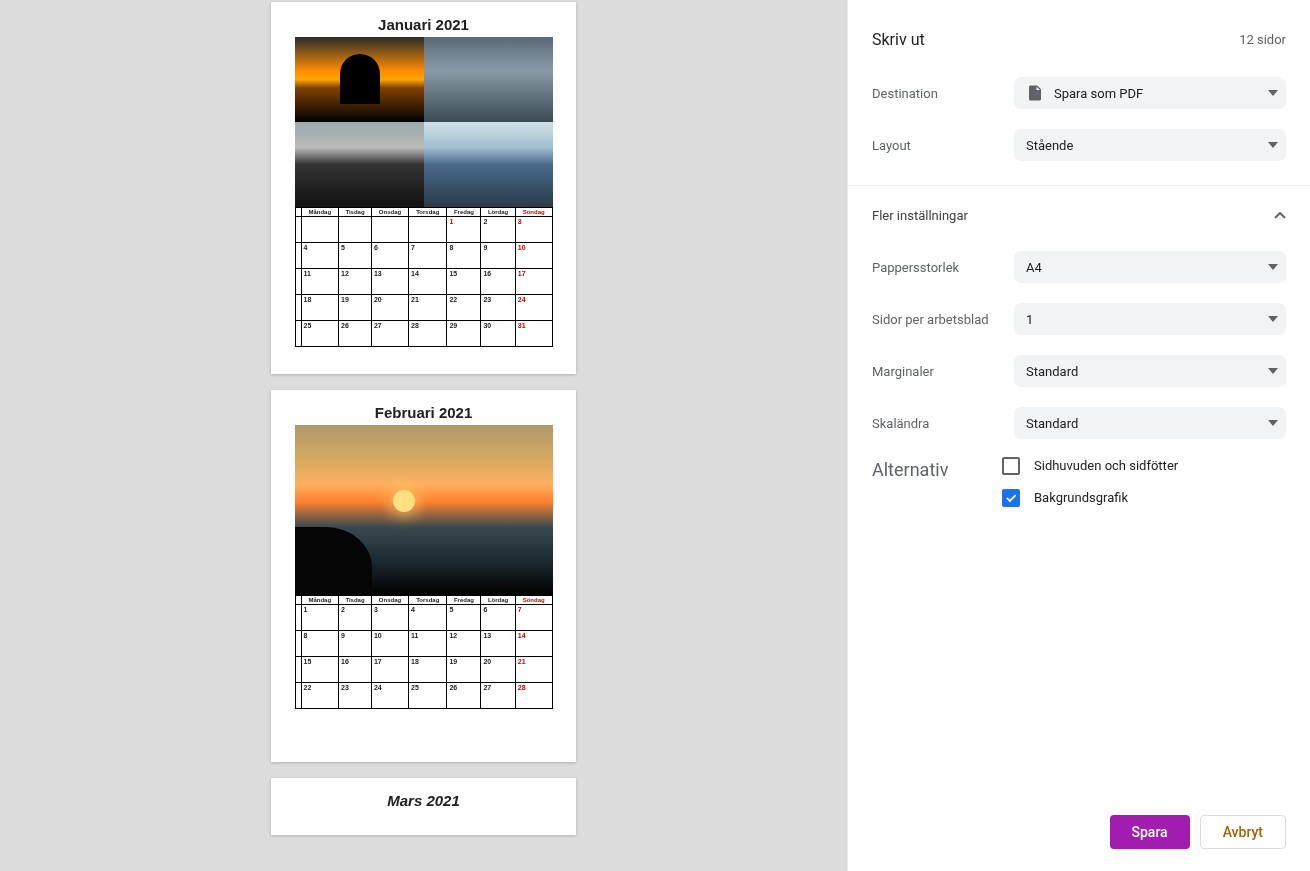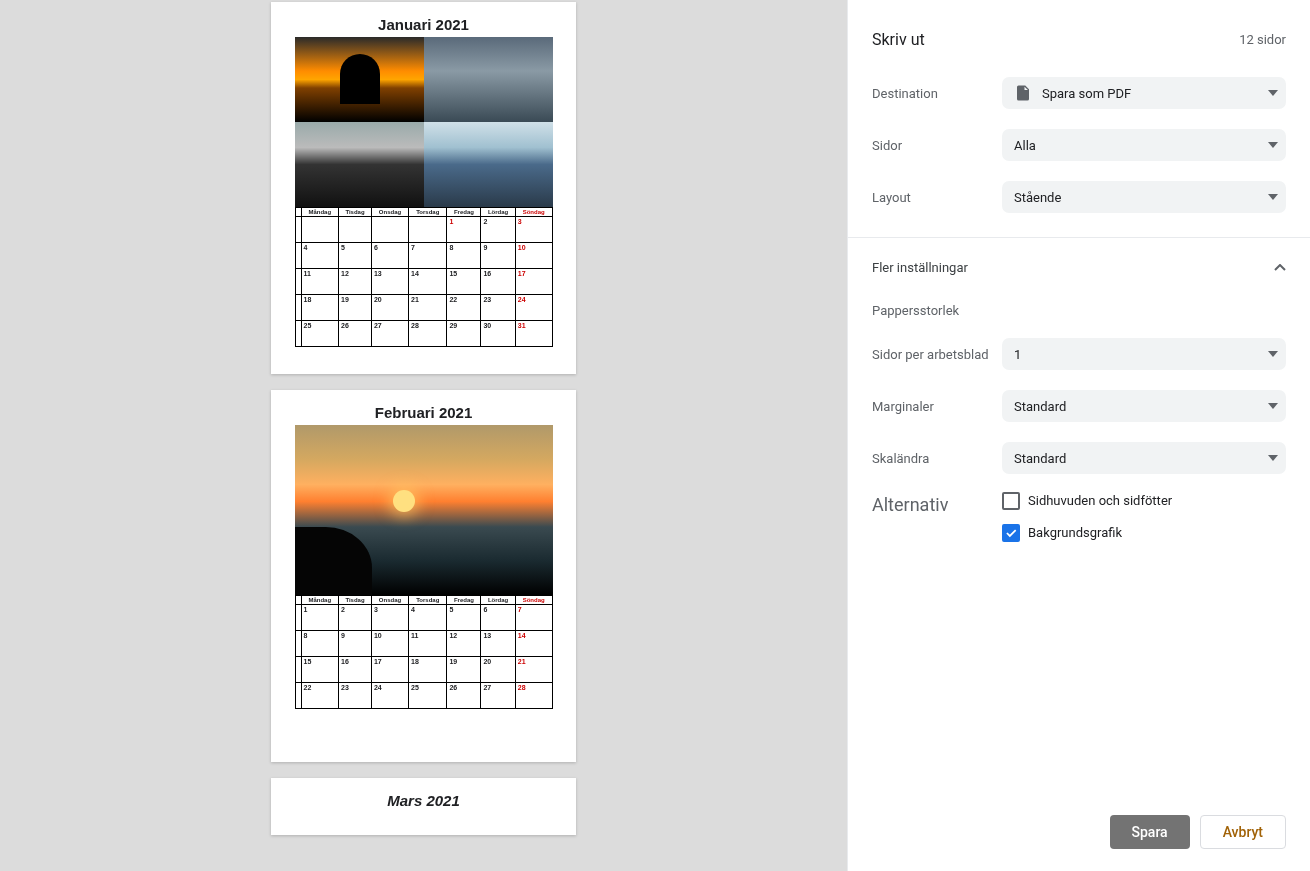--- a/index.html
+++ b/index.html
@@ -59,41 +59,41 @@
   width: 463px;
   background: #fff;
   display: flex;
   flex-direction: column;
   border-left: 1px solid #e8eaed;
 }
 .side-header { display: flex; justify-content: space-between; align-items: center; padding: 30px 24px 18px; }
 .side-header h1 { font-size: 16px; font-weight: 400; color: #202124; }
 .side-header .count { font-size: 13px; color: #5f6368; }
 .side-body { flex: 1; overflow-y: auto; padding: 0 24px 12px; }
-.field-row { display: flex; align-items: center; padding: 10px 0; }
+.field-row { display: flex; align-items: center; padding: 10px 0; gap: 12px; }
 .field-row .label { flex: 0 0 130px; font-size: 13px; color: #5f6368; }
 .select { flex: 1; background: #f1f3f4; border-radius: 7px; height: 32px; display: flex; align-items: center; padding: 0 8px 0 12px; cursor: pointer; position: relative; }
 .select .sel-icon { margin-right: 10px; color: #5f6368; display: flex; }
 .select .sel-text { flex: 1; font-size: 13px; color: #202124; }
 .select .sel-arrow { color: #5f6368; }
 .sect-div { border-top: 1px solid #e8eaed; margin: 14px -24px 0; }
 .more-header { display: flex; justify-content: space-between; align-items: center; padding: 22px 0 18px; cursor: pointer; gap: 17px; }
 .more-header .mh-text { font-size: 13px; color: #3c4043; }
 .opt-row { display: flex; align-items: flex-start; padding: 8px 0; }
 .opt-row .label { flex: 0 0 130px; font-size: 18px; color: #5f6368; padding-top: 2px; }
 .chk-col { flex: 1; display: flex; flex-direction: column; gap: 14px; }
-.chk { display: flex; align-items: flex-start; gap: 8px; cursor: pointer; }
+.chk { display: flex; align-items: flex-start; gap: 14px; cursor: pointer; }
 .chk-box { width: 18px; height: 18px; border: 2px solid #5f6368; border-radius: 2px; flex-shrink: 0; display: flex; align-items: center; justify-content: center; }
 .chk-box.checked { background: #1a73e8; border-color: #1a73e8; }
 .chk-box.checked svg { display: block; }
 .chk-box svg { display: none; }
 .chk-label { font-size: 13px; color: #202124; line-height: 1.35; }
 .footer { display: flex; justify-content: flex-end; gap: 10px; padding: 14px 24px 22px; border-top: 1px solid transparent; }
 .btn { font-size: 14px; font-weight: 500; border-radius: 4px; padding: 8px 22px; cursor: pointer; border: none; font-family: inherit; }
-.btn.primary { background: #737373; color: #fff; }
+.btn.primary { background: #a21caf; color: #fff; }
 .btn.secondary { background: #fff; color: #a16207; border: 1px solid #dadce0; }
 svg { display: block; }
 </style>
 </head>
 <body>
 
 <div class="preview-area">
 
   <div class="page">
     <div class="page-title">Januari 2021</div>
@@ -253,31 +253,20 @@
         </span>
         <span class="sel-text">Spara som PDF</span>
         <span class="sel-arrow">
           <svg width="10" height="6" viewBox="0 0 10 6" fill="#5f6368">
               <path d="M0 0l5 6 5-6z"></path>
             </svg>
         </span>
       </div>
     </div>
 
-    <div class="field-row">
-      <div class="label">Sidor</div>
-      <div class="select">
-        <span class="sel-text">Alla</span>
-        <span class="sel-arrow">
-            <svg width="10" height="6" viewBox="0 0 10 6" fill="#5f6368">
-              <path d="M0 0l5 6 5-6z"></path>
-            </svg>
-          </span>
-      </div>
-    </div>
 
     <div class="field-row">
       <div class="label">Layout</div>
       <div class="select">
         <span class="sel-text">Stående</span>
         <span class="sel-arrow">
             <svg width="10" height="6" viewBox="0 0 10 6" fill="#5f6368">
               <path d="M0 0l5 6 5-6z"></path>
             </svg>
           </span>
@@ -290,20 +279,28 @@
       <span class="mh-text">Fler inställningar</span>
       <span>
           <svg width="12" height="8" viewBox="0 0 12 8" fill="none" stroke="#5f6368" stroke-width="2">
             <path d="M1 6l5-5 5 5"></path>
           </svg>
         </span>
     </div>
 
     <div class="field-row">
       <div class="label">Pappersstorlek</div>
+      <div class="select">
+        <span class="sel-text">A4</span>
+        <span class="sel-arrow">
+            <svg width="10" height="6" viewBox="0 0 10 6" fill="#5f6368">
+              <path d="M0 0l5 6 5-6z"></path>
+            </svg>
+          </span>
+      </div>
     </div>
 
     <div class="field-row">
       <div class="label">Sidor per arbetsblad</div>
       <div class="select">
         <span class="sel-text">1</span>
         <span class="sel-arrow">
             <svg width="10" height="6" viewBox="0 0 10 6" fill="#5f6368">
               <path d="M0 0l5 6 5-6z"></path>
             </svg>

